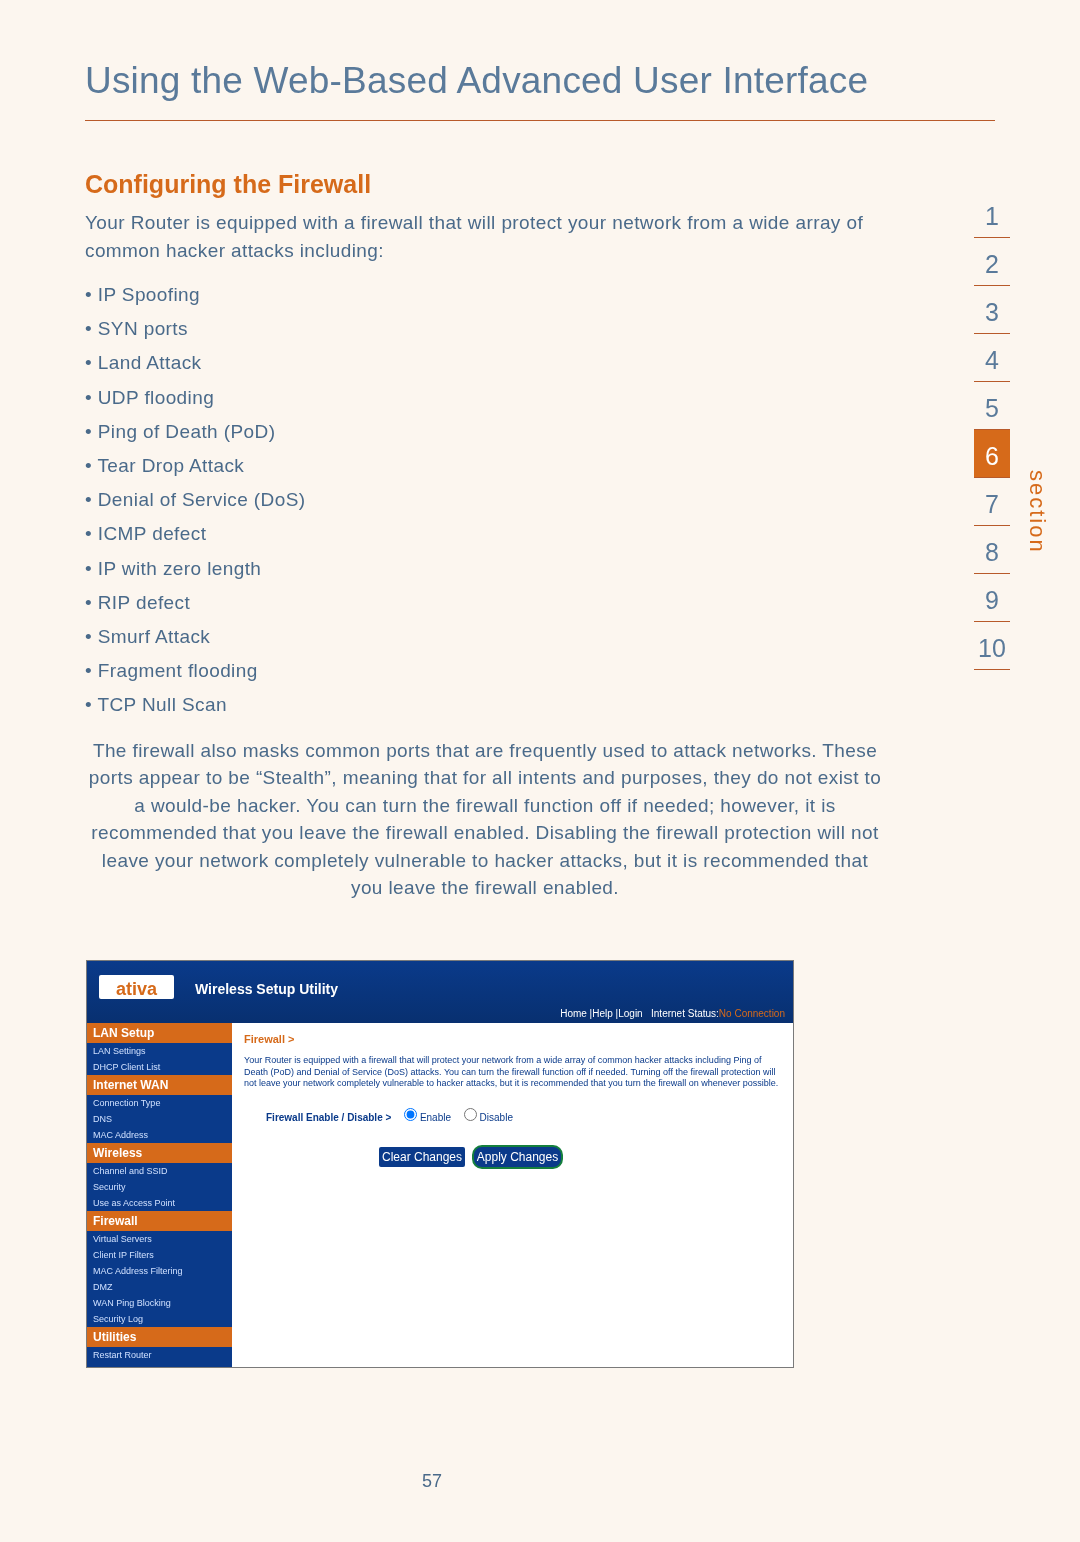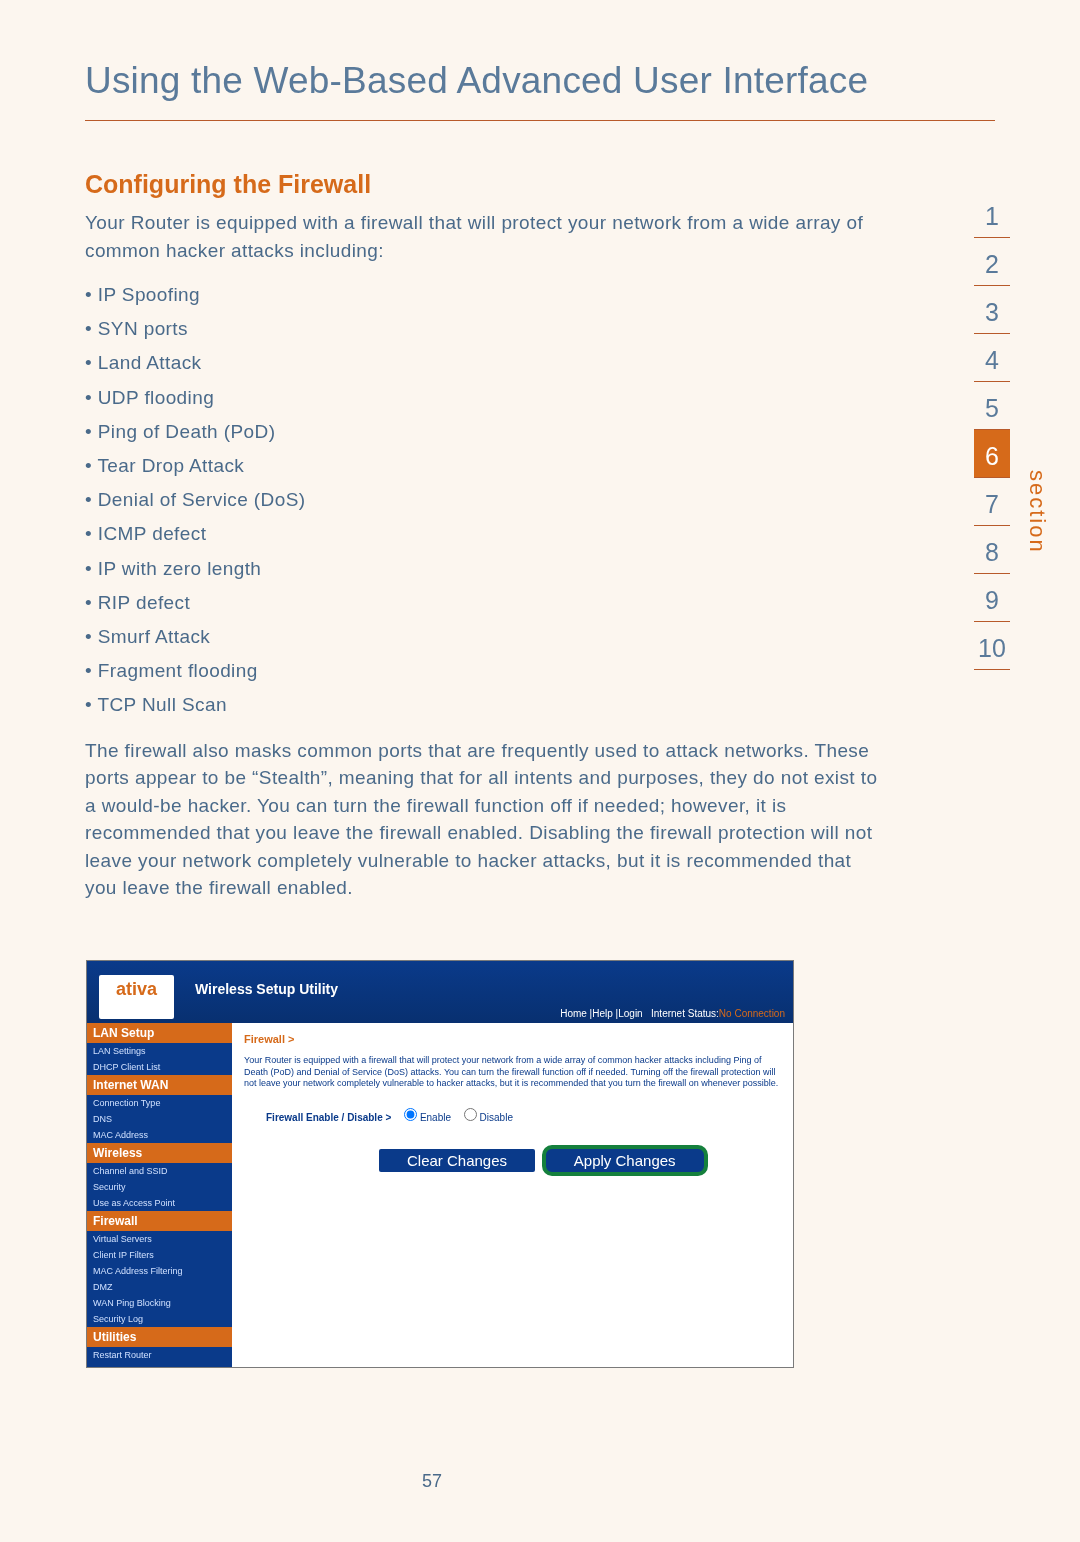--- a/index.html
+++ b/index.html
@@ -47,21 +47,21 @@
     list-style: none;
     margin: 14px 0 14px 0;
   }
   .attack-list li {
     color: #4a6a8a;
     font-size: 19px;
     line-height: 1.8;
     letter-spacing: 0.4px;
   }
   .attack-list li::before { content: "• "; }
-  .outro { margin-top: 12px; }
+  .outro { margin-top: 12px; text-align: center; }
 
   
   .section-tabs {
     position: absolute;
     right: 70px;
     top: 190px;
     width: 36px;
     text-align: center;
   }
   .tab {
@@ -101,21 +101,21 @@
   }
   .router-header {
     height: 62px;
     background: linear-gradient(#0a3a8a, #083070);
     color: #fff;
     position: relative;
   }
   .brand-badge {
     position: absolute;
     left: 12px; top: 14px;
-    width: 75px; height: 44px;
+    width: 75px; height: 24px;
     background: #fff;
     color: #d66a1a;
     font-size: 18px;
     font-weight: 700;
     text-align: center;
     line-height: 28px;
     border-radius: 2px;
   }
   .suite-name {
     position: absolute;
@@ -171,28 +171,28 @@
   .toggle-row {
     color: #0a3a8a;
     font-size: 10px;
     font-weight: 700;
     margin: 10px 0 22px 22px;
   }
   .toggle-row label { font-weight: 400; margin-left: 10px; }
   .btn-row { margin-left: 135px; }
   .btn {
     display: inline-block;
-    padding: 3px 28px;
-    font-size: 15px;
+    padding: 3px 3px;
+    font-size: 12px;
     border-radius: 2px;
     color: #fff;
     margin-right: 4px;
   }
   .btn-clear { background: #0a3a8a; }
-  .btn-apply { background: #0a3a8a; border: 4px solid #15803d; border-radius: 10px; }
+  .btn-apply { background: #0a3a8a; border: 2px solid #15803d; border-radius: 10px; }
   .scroll-up, .scroll-dn {
     position: absolute;
     right: 0; width: 14px; height: 14px;
     background: #d9e3f0;
     border: 1px solid #8aa;
     font-size: 9px;
     text-align: center;
     line-height: 12px;
     color: #356;
   }

